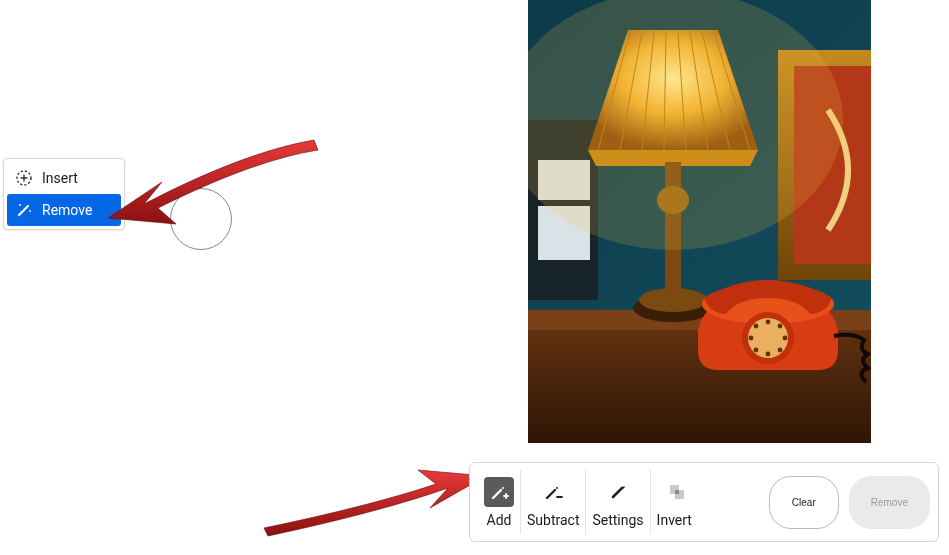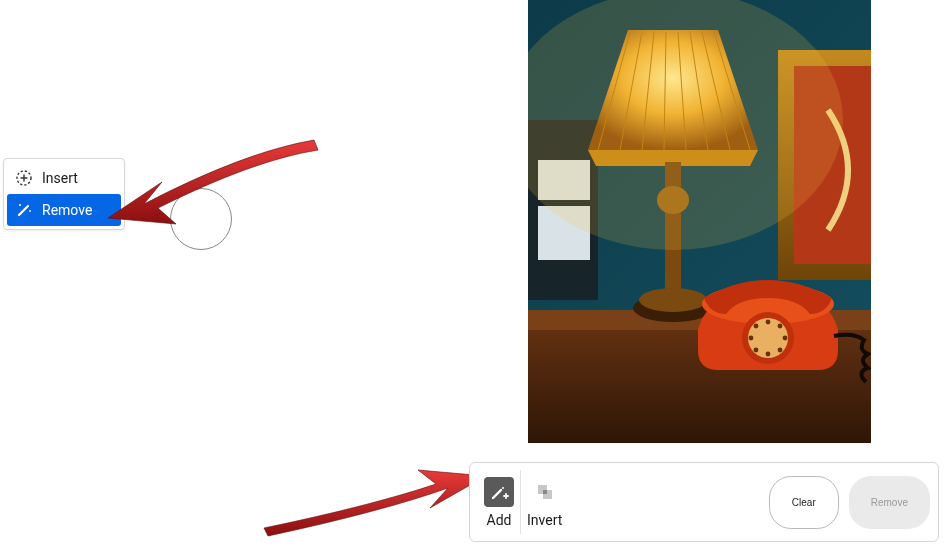--- a/index.html
+++ b/index.html
@@ -94,21 +94,21 @@
   display: flex;
   flex-direction: column;
   align-items: center;
   justify-content: center;
   padding: 0 6px;
   gap: 5px;
   border-right: 1px solid #e3e3e3;
   cursor: pointer;
   min-width: 42px;
 }
-.bar-item:last-child { border-right: none; }
+.bar-item:last-child { border-right: none; align-items: flex-end; }
 .bar-item .icon-box {
   width: 30px;
   height: 30px;
   border-radius: 4px;
   display: flex;
   align-items: center;
   justify-content: center;
 }
 .bar-item.selected .icon-box {
   background: #5a5a5a;
@@ -268,21 +268,40 @@
       <div class="icon-box">
         <svg width="20" height="20" viewBox="0 0 20 20">
           <path d="M4 16 L12 8" stroke="#fff" stroke-width="2.4" stroke-linecap="round"></path>
           <circle cx="14" cy="6" r="1" fill="#fff"></circle>
           <path d="M15 14h4M17 12v4" stroke="#fff" stroke-width="1.8" stroke-linecap="round"></path>
         </svg>
       </div>
       <span class="bar-label">Add</span>
     </div>
 
-
+    <div class="bar-item">
+      <div class="icon-box">
+        <svg width="20" height="20" viewBox="0 0 20 20">
+          <path d="M4 16 L12 8" stroke="#222" stroke-width="2.4" stroke-linecap="round"></path>
+          <circle cx="14" cy="6" r="1" fill="#222"></circle>
+          <path d="M14 15h5" stroke="#222" stroke-width="1.8" stroke-linecap="round"></path>
+        </svg>
+      </div>
+      <span class="bar-label">Subtract</span>
+    </div>
+
+    <div class="bar-item">
+      <div class="icon-box">
+        <svg width="20" height="20" viewBox="0 0 20 20">
+          <path d="M5 15 L14 6" stroke="#222" stroke-width="2.6" stroke-linecap="round"></path>
+          <path d="M14 6 l2 -2 l1 1 l-2 2 z" fill="#222"></path>
+        </svg>
+      </div>
+      <span class="bar-label">Settings</span>
+    </div>
 
 
     <div class="bar-item">
       <div class="icon-box">
         <svg width="20" height="20" viewBox="0 0 20 20">
           <rect x="3" y="3" width="9" height="9" fill="#c8c8c8"></rect>
           <rect x="8" y="8" width="9" height="9" fill="#c8c8c8"></rect>
           <rect x="8" y="8" width="4" height="4" fill="#888"></rect>
         </svg>
       </div>

